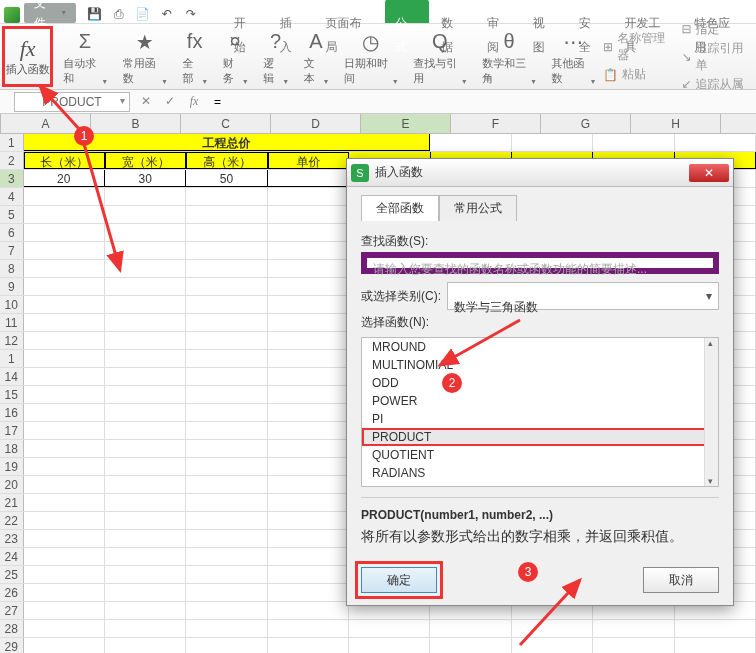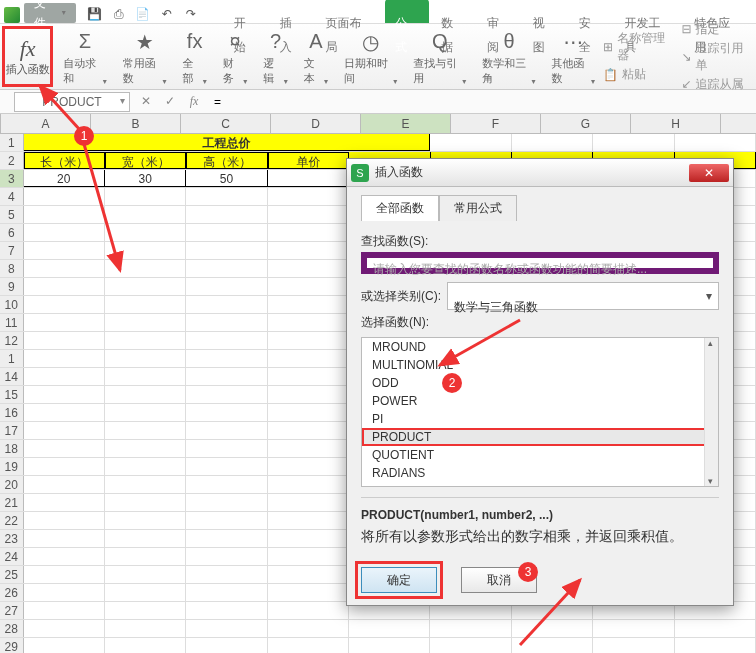--- a/index.html
+++ b/index.html
@@ -65,21 +65,21 @@
   .catsel::after { content:"▾"; position:absolute; right:6px; top:2px; color:#555;}
   .listbox { border:1px solid #bbb; background:#fff; margin-top:4px; height:150px; overflow:hidden; position:relative;}
   .listbox .scrl { position:absolute; right:0; top:0; bottom:0; width:14px; background:#efefef; border-left:1px solid #ddd;}
   .listbox .scrl::before { content:"▴"; position:absolute; top:0; left:3px; font-size:9px; color:#666;}
   .listbox .scrl::after { content:"▾"; position:absolute; bottom:0; left:3px; font-size:9px; color:#666;}
   .listbox .li { padding:2px 10px; font-size:12px;}
   .listbox .li.sel { background:#e8e8e8; border:2px solid #e33; padding:0 8px;}
   .hr { border:none; border-top:1px solid #ccc; margin:10px 0;}
   .sig { font-weight:bold; margin-bottom:6px;}
   .desc { font-size:14px; color:#333;}
-  .dlg-btns { margin-top:auto; display:flex; justify-content:flex-start; gap:24px; padding:6px 0 4px; align-items:center;}
+  .dlg-btns { margin-top:auto; display:flex; justify-content:space-between; gap:16px; padding:6px 0 4px; align-items:center;}
   .btn { width:76px; height:26px; border:1px solid #888; background:linear-gradient(#fff,#e8e8e8); display:flex; align-items:center; justify-content:center;}
   .btn.primary { outline:3px solid #e33; outline-offset:3px; border:1px solid #3c8dbc; background:linear-gradient(#eaf4fb,#cfe4f2);}
 
   
   .badge { position:absolute; width:20px; height:20px; border-radius:50%; background:#e33; color:#fff; display:flex; align-items:center; justify-content:center; font-size:12px; z-index:50;}
   .arrow { position:absolute; z-index:40; }
 
   .chev { font-size:8px; color:#777;}
 </style>
 </head>

